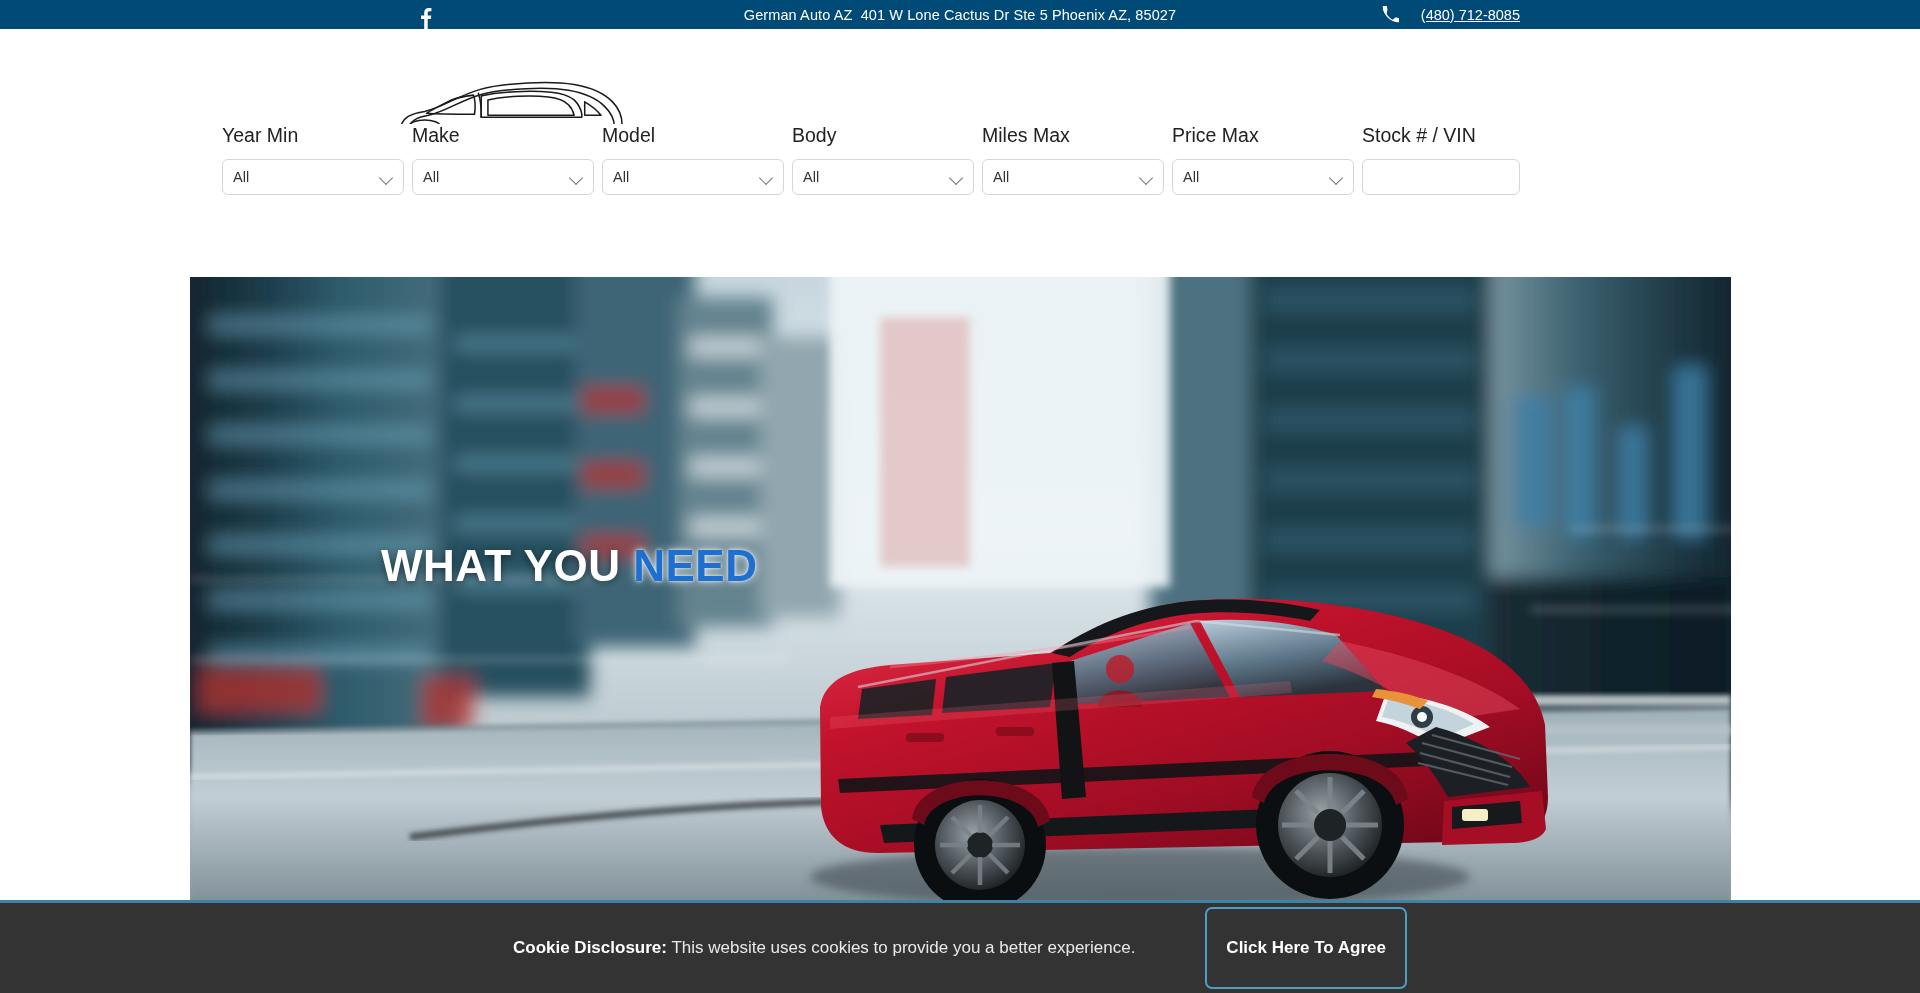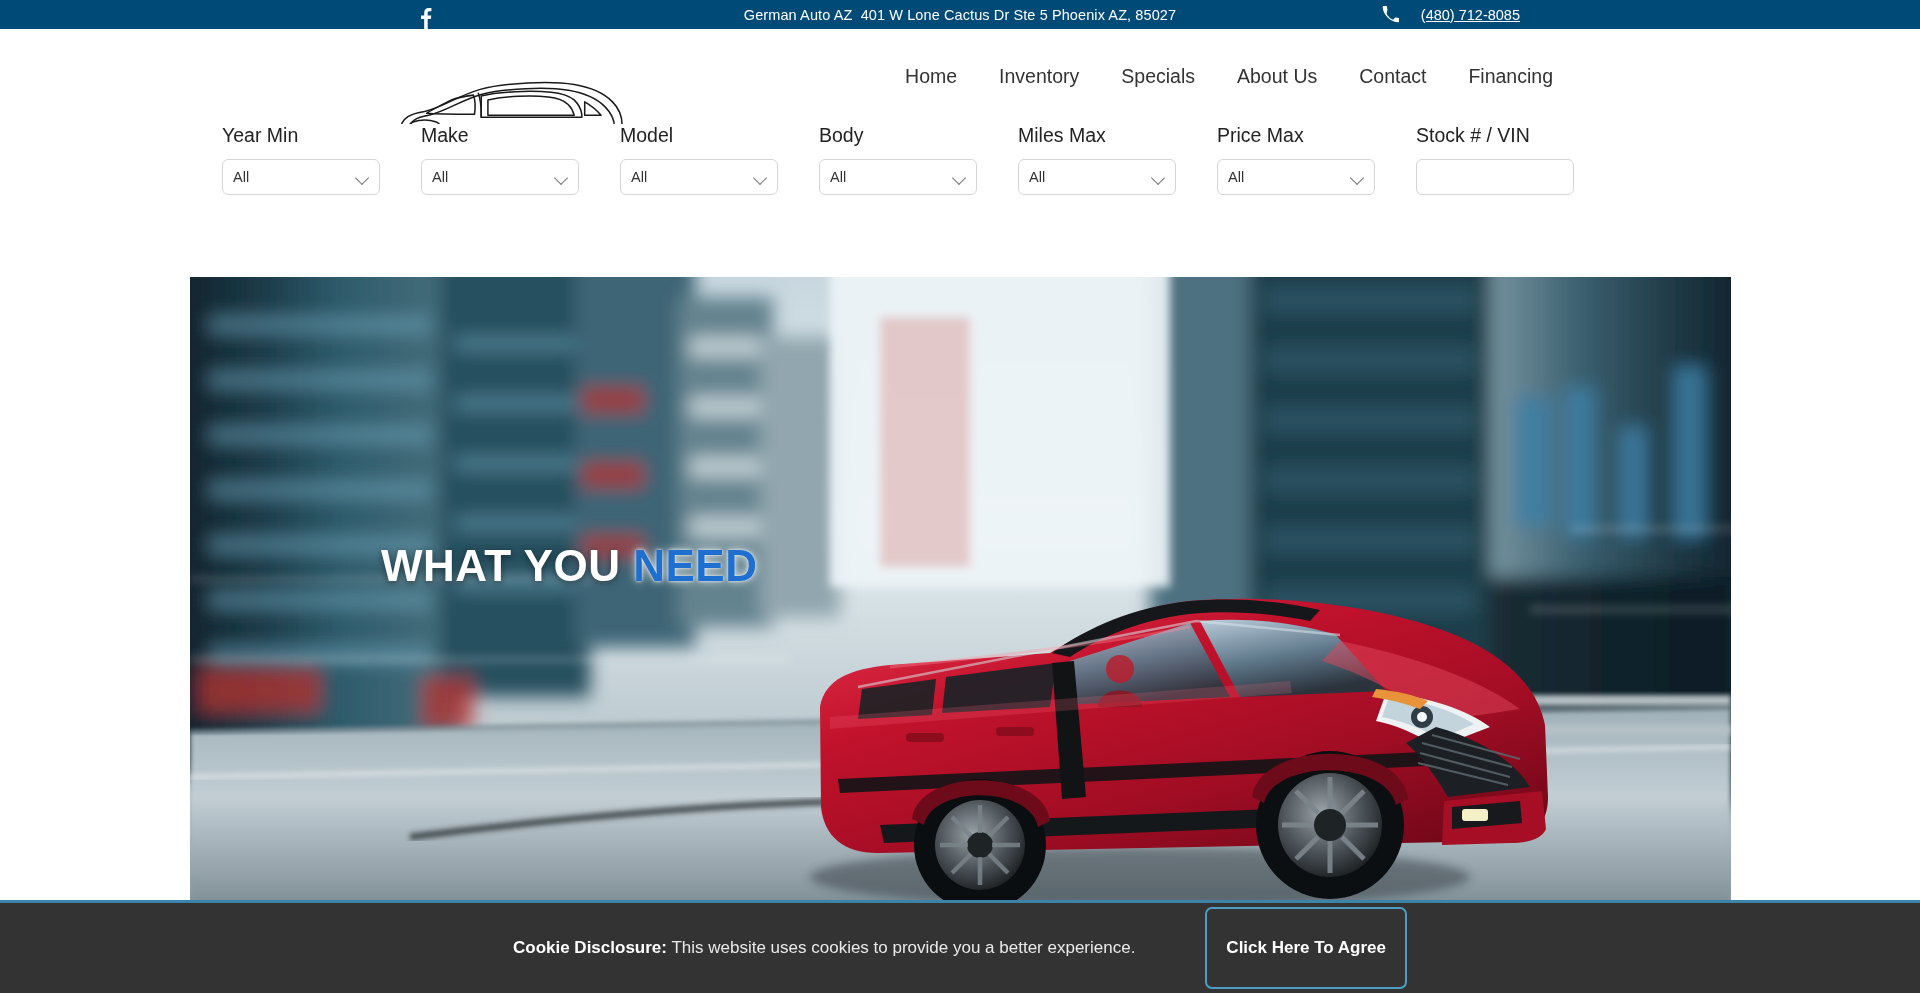--- a/index.html
+++ b/index.html
@@ -94,37 +94,37 @@
   
   .filterbar {
     position: relative;
     height: 107px;
     background: #ffffff;
     padding-left: 222px;
   }
   .filters {
     display: flex;
     align-items: flex-start;
-    gap: 9px;
+    gap: 0;
   }
   .filter-group {
     width: 190px;
     display: flex;
     flex-direction: column;
   }
   .filter-label {
     font-size: 19.5px;
     color: #222222;
     margin-bottom: 11px;
     height: 24px;
     white-space: nowrap;
   }
   .filter-select {
     position: relative;
-    width: 158px;
+    width: 182px;
     height: 36px;
     border: 1px solid #d6d6d6;
     border-radius: 6px;
     background: #ffffff;
     display: flex;
     align-items: center;
     padding: 0 10px;
     font-size: 14.5px;
     color: #333333;
     cursor: pointer;
@@ -295,28 +295,20 @@
         <path d="M176 90 l0 -12 c0 -5 8 -6 11 -2 l0 14"></path>
         <path d="M200 90 l6 -18 6 18 M202 84 l8 0"></path>
         <path d="M218 74 l0 11 c0 5 9 5 9 0 l0 -11"></path>
         <path d="M233 78 l0 12 M231 76 c3 -3 7 -3 9 0"></path>
         <circle cx="247" cy="84" r="7"></circle>
         <path d="M243 81 l8 0 M243 87 l8 0 M247 78 l0 12"></path>
       </g>
     </svg>
   </a>
 
-  <nav class="mainnav">
-    <a href="#">Home</a>
-    <a href="#">Inventory</a>
-    <a href="#">Specials</a>
-    <a href="#">About Us</a>
-    <a href="#">Contact</a>
-    <a href="#">Financing</a>
-  </nav>
 </div>
 
 <div class="filterbar">
   <div class="filters">
 
     <div class="filter-group">
       <div class="filter-label">Year Min</div>
       <div class="filter-select">
         <span>All</span>
         <i class="chev"></i>

